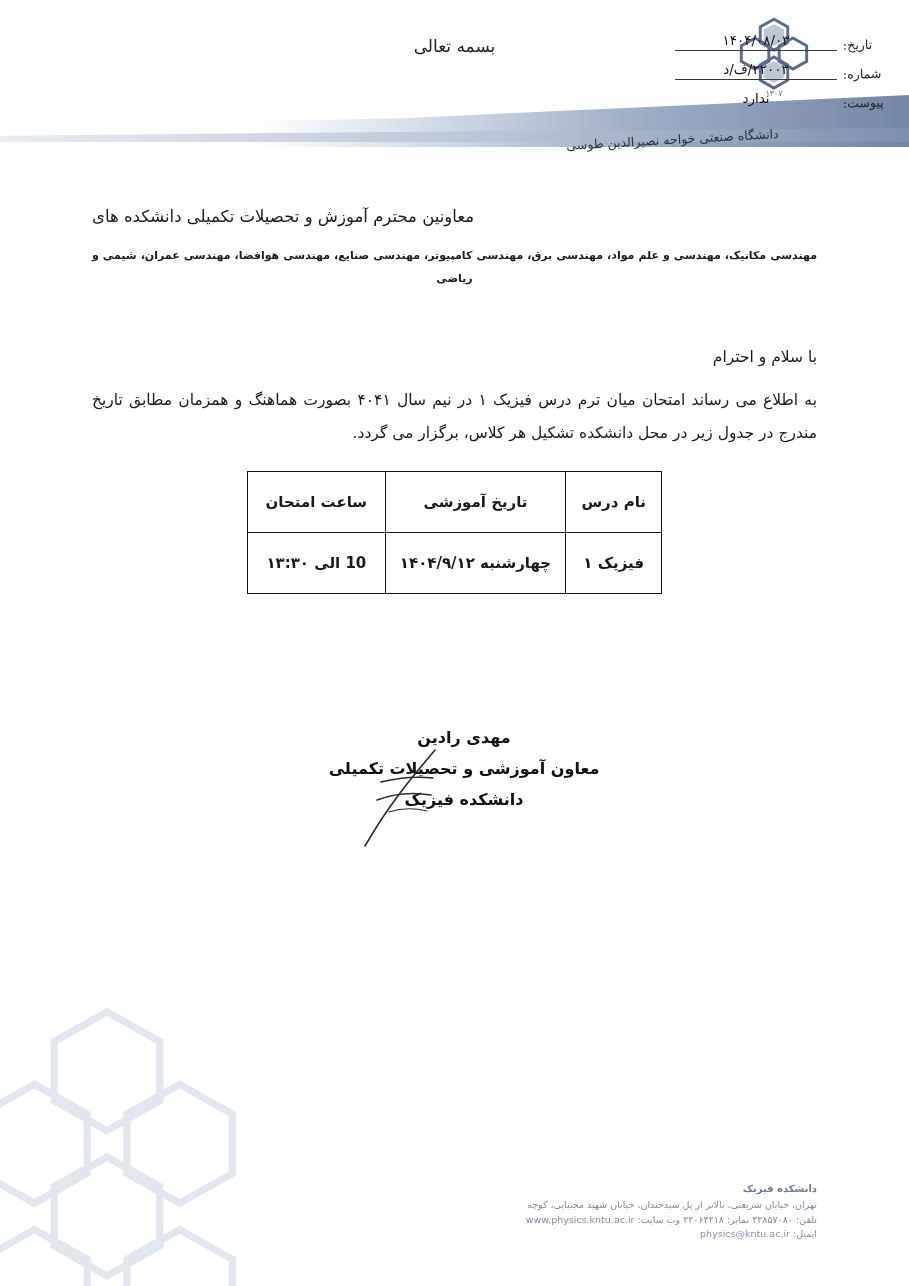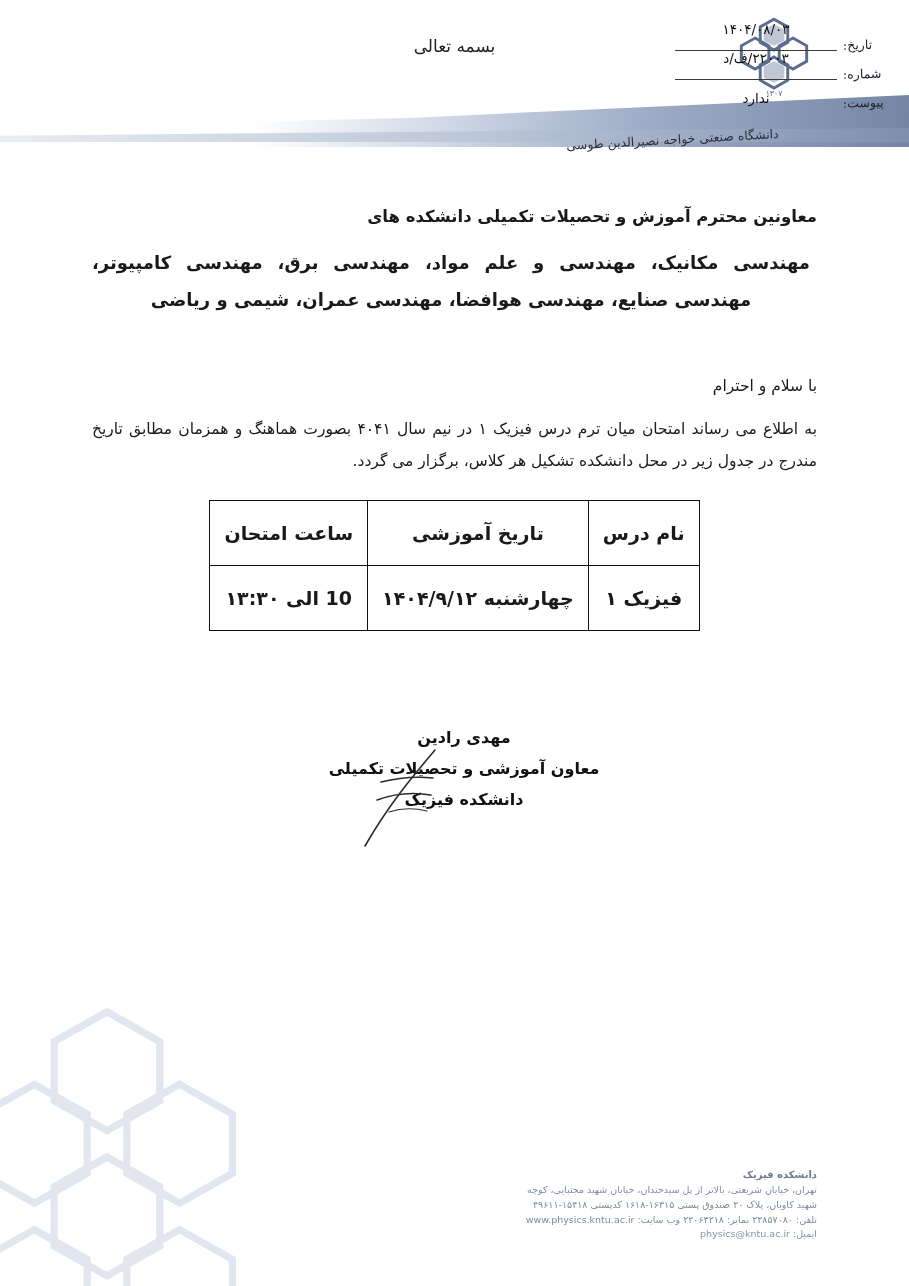--- a/index.html
+++ b/index.html
@@ -109,48 +109,48 @@
     font-size: 12.5px;
     color: #20242c;
     flex: 0 0 auto;
     font-family: "DejaVu Serif", "Liberation Serif", serif;
     transform: rotate(-1.5deg);
   }
   .meta-value {
     flex: 1 1 auto;
     text-align: center;
     border-bottom: 1.2px solid #3a3a3a;
-    padding-bottom: 14px;
+    padding-bottom: 3px;
     font-size: 13.5px;
     letter-spacing: 0.3px;
   }
   .meta-row.no-line .meta-value { border-bottom: none; padding-bottom: 4px; text-align: center; }
 
   
   .content {
     position: absolute;
     top: 200px;
     right: 92px;
     left: 92px;
     width: 725px;
     text-align: right;
   }
 
   .addressee {
     font-size: 16.5px;
-    font-weight: bold;
+    font-weight: normal;
     line-height: 2.0;
     margin: 0 0 6px 0;
-    text-align: right;
+    text-align: left;
   }
   .addressee-2 {
-    font-size: 18px;
+    font-size: 11px;
     font-weight: bold;
     line-height: 2.05;
-    margin: 12px 7px 0 0;
+    margin: 12px 0 0 0;
     text-align: justify;
     text-align-last: center;
   }
 
   .greeting {
     margin-top: 58px;
     font-size: 15.5px;
   }
 
   .para {
@@ -167,21 +167,21 @@
     justify-content: center;
   }
   table.exam {
     border-collapse: collapse;
     direction: rtl;
   }
   table.exam th, table.exam td {
     border: 1.4px solid #111;
     padding: 21px 14px;
     text-align: center;
-    font-size: 19px;
+    font-size: 15px;
     white-space: nowrap;
   }
   table.exam th { font-weight: bold; }
   table.exam td { font-weight: bold; }
   .col-course { min-width: 96px; }
   .col-date   { min-width: 160px; }
   .col-time   { min-width: 138px; }
 
   
   .signature {
@@ -344,18 +344,17 @@
         <polygon points="50,50 66,59 66,77 50,86 34,77 34,59"></polygon>
         <polygon points="28,72 44,81 44,99 28,108 12,99 12,81"></polygon>
         <polygon points="72,72 88,81 88,99 72,108 56,99 56,81"></polygon>
       </g>
     </svg>
   </div>
 
   <div class="footer">
     <div class="dept">دانشکده فیزیک</div>
     <div>تهران، خیابان شریعتی، بالاتر از پل سیدخندان، خیابان شهید مجتبایی، کوچه</div>
-    <div>شهید کاویان، پلاک ۲۰ صندوق پستی ۱۶۳۱۵-۱۶۱۸ کدپستی ۱۵۴۱۸-۴۹۶۱۱</div>
     <div>تلفن: ۲۲۸۵۷۰۸۰ نمابر: ۲۲۰۶۴۲۱۸ وب سایت: www.physics.kntu.ac.ir</div>
     <div class="mail">ایمیل: physics@kntu.ac.ir</div>
   </div>
 
 </div>
 
 </body></html>

